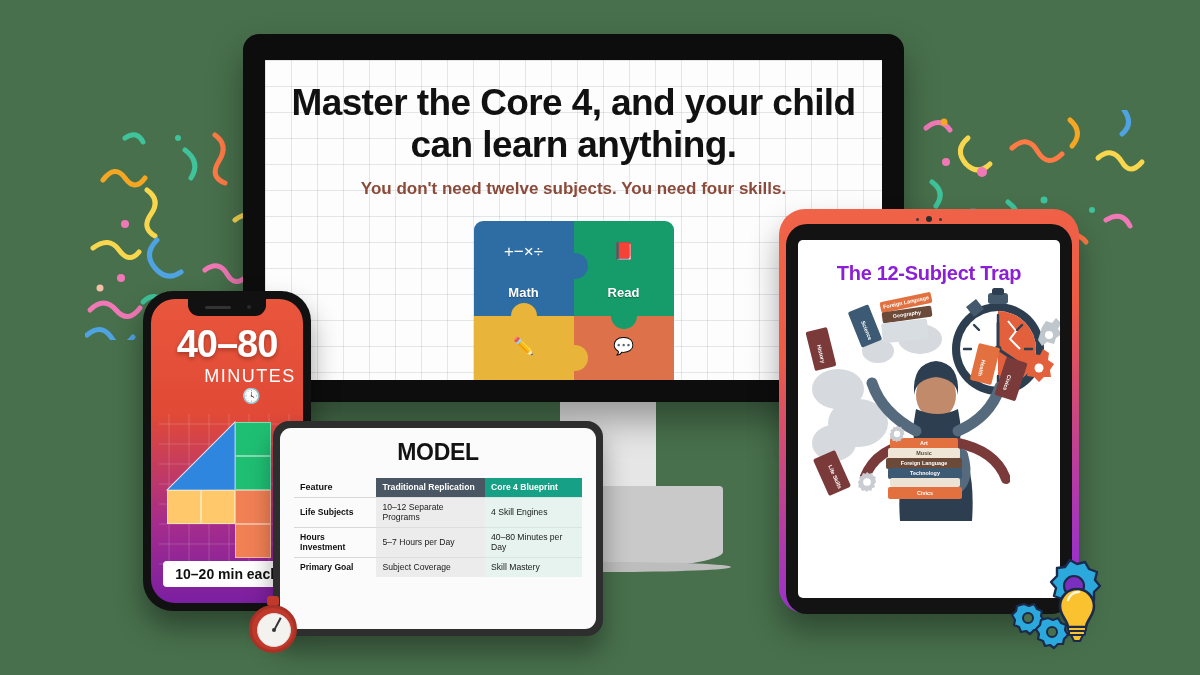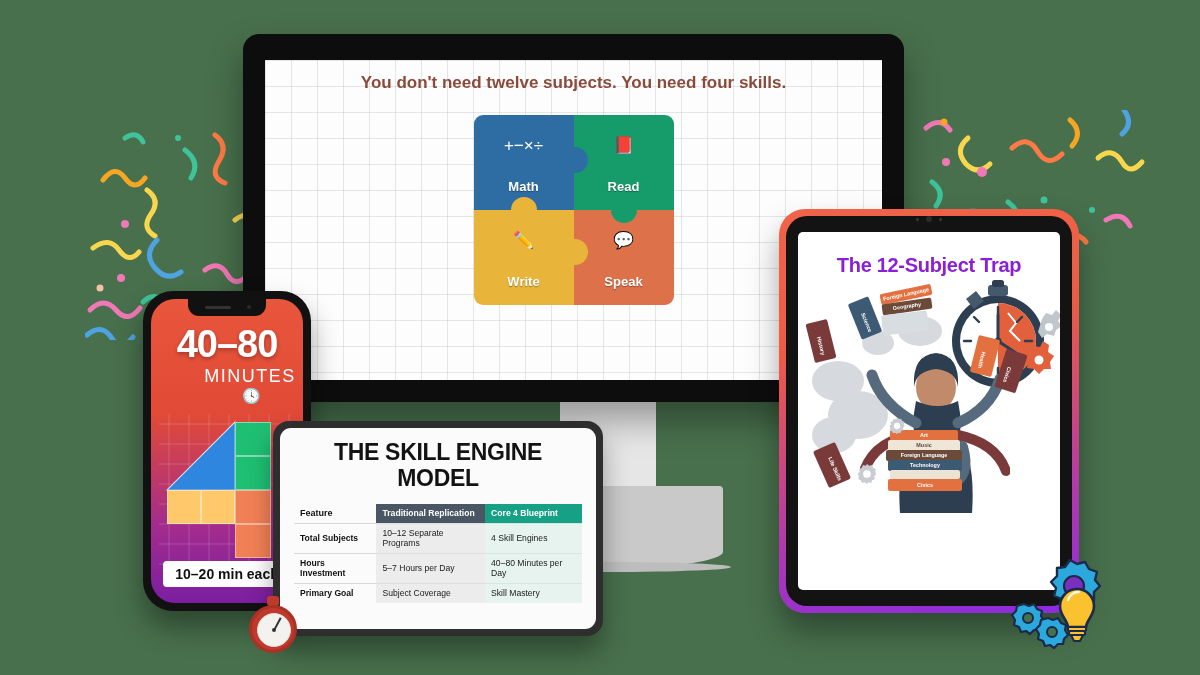--- a/index.html
+++ b/index.html
@@ -105,21 +105,21 @@
     white-space:nowrap; overflow:hidden;
   }
 
   
   #tablet {
     position: absolute; left: 779px; top: 209px; width: 300px; height: 404px;
     border-radius: 26px; padding: 7px;
     background: linear-gradient(170deg,#F06449 0%,#EE5B45 32%,#B43AA8 72%,#8A2BE2 100%);
     box-shadow: 0 18px 30px rgba(0,0,0,.35);
   }
-  #tablet-inner { width:100%; height:100%; background:#131313; border-radius:21px; padding:16px 12px; }
+  #tablet-inner { width:100%; height:100%; background:#131313; border-radius:21px; padding:16px 12px;margin-top:8px; }
   #tablet-screen { width:100%; height:100%; background:#fff; border-radius:5px; overflow:hidden; position:relative; }
   #tab-cam { position:absolute; left:50%; transform:translateX(-50%); top:7px; display:flex; gap:7px; align-items:center; z-index:5;}
   #tab-cam i { display:block; width:3px; height:3px; background:#3a3a3a; border-radius:50%; }
   #tab-cam i.mid { width:6px; height:6px; background:#2b2b2b; }
   .tab-h1 { text-align:center; color:#8B1FD6; font-weight:800; font-size:20px; margin-top:22px; letter-spacing:-.3px; }
   .tab-h2 { text-align:center; color:#7B2FBF; font-weight:800; font-size:14px; margin-top:6px; }
   #illus { position:relative; width:100%; height:228px; margin-top:8px; }
   .book { position:absolute; border-radius:2px; }
   .book span {
     display:block; color:#fff; font-size:5.4px; font-weight:700; white-space:nowrap;
@@ -209,20 +209,24 @@
       <circle cx="124" cy="90" r="3.5" fill="#3FC39B"></circle>
       <circle cx="172" cy="100" r="3" fill="#3FC39B"></circle>
     </g>
   </svg>
 
   <div id="monitor-base"></div>
   <div id="monitor-neck"></div>
 
   <div id="monitor">
     <div id="monitor-screen">
+      <div class="mon-h1">
+        <div>Master the Core 4, and your child</div>
+        <div>can learn anything.</div>
+      </div>
       <div class="mon-sub">You don't need twelve subjects. You need four skills.</div>
 
       <div id="puzzle">
         <div class="pq" id="pq0">
           <div class="gl">+−×÷</div>
           <div class="lbl">Math</div>
         </div>
         <div class="pq" id="pq1">
           <div class="gl">📕</div>
           <div class="lbl">Read</div>
@@ -405,34 +409,33 @@
         <div class="fb" style="left:72px;top:106px;width:36px;height:34px;background:#F28055;"></div>
       </div>
 
       <div class="ph-pill">10–20 min each</div>
     </div>
   </div>
 
   <div id="card">
     <div id="card-screen">
       <div class="card-h1">
-        <div>THE SKILL ENGINE</div>
         <div>MODEL</div>
       </div>
       <table>
         <thead>
           <tr>
             <th class="hf">Feature</th>
             <th class="h1c">Traditional Replication</th>
             <th class="h2c">Core 4 Blueprint</th>
           </tr>
         </thead>
         <tbody>
           <tr>
-            <td class="f">Total Subjects</td>
+            <td class="f">Life Subjects</td>
             <td class="c1">10–12 Separate Programs</td>
             <td class="c2">4 Skill Engines</td>
           </tr>
           <tr>
             <td class="f">Hours Investment</td>
             <td class="c1">5–7 Hours per Day</td>
             <td class="c2">40–80 Minutes per Day</td>
           </tr>
           <tr>
             <td class="f">Primary Goal</td>

